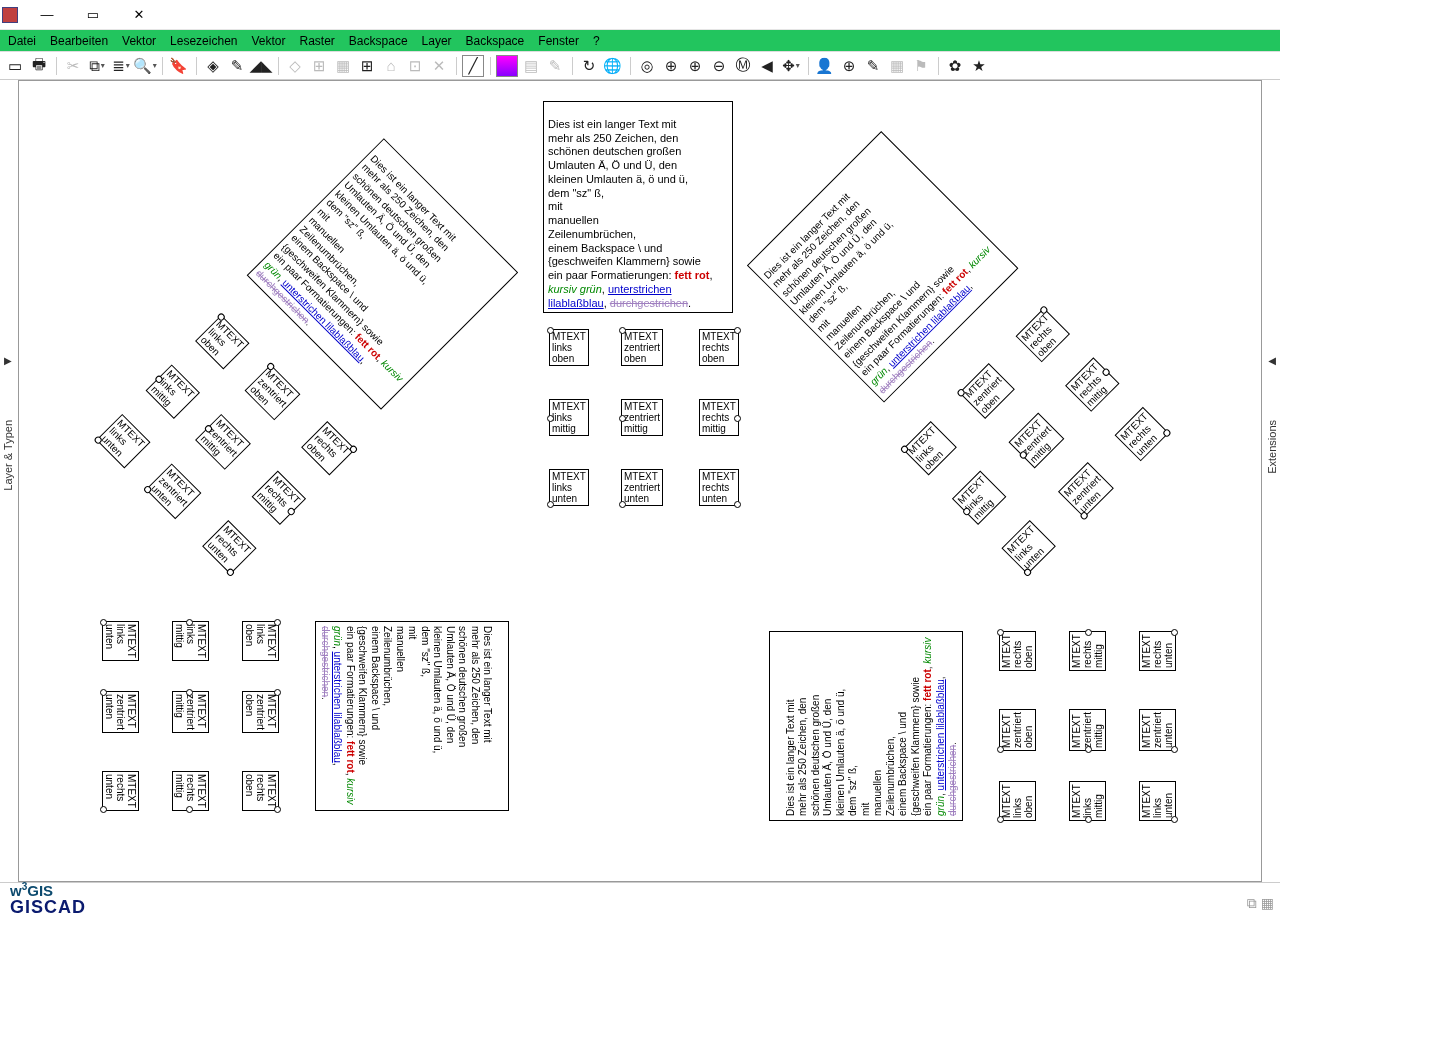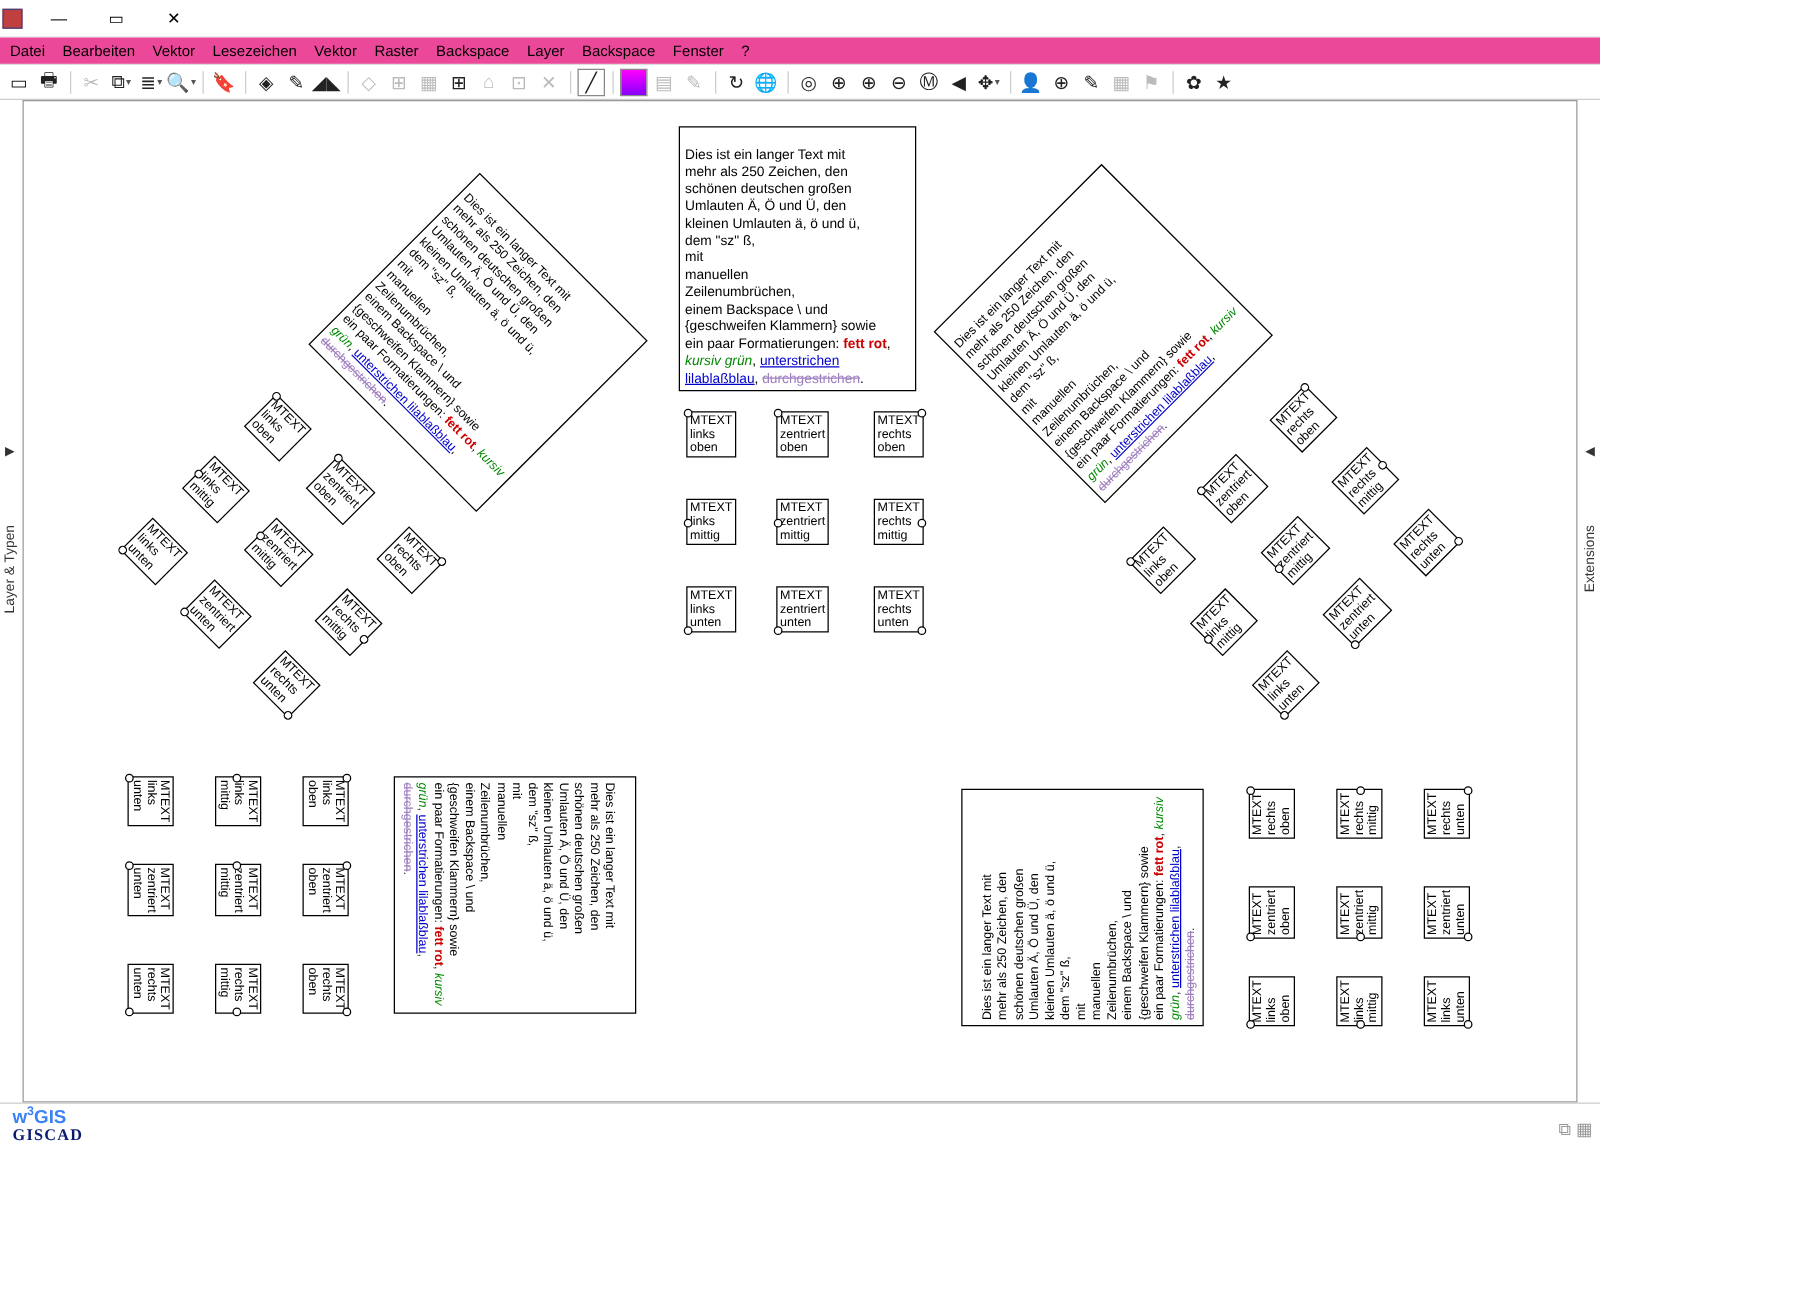--- a/index.html
+++ b/index.html
@@ -2,21 +2,21 @@
 <html><head>
 <meta charset="utf-8">
 <style>
   * { box-sizing: border-box; margin: 0; padding: 0; }
   body { font-family: "Segoe UI", Tahoma, sans-serif; font-size: 12px; background: #fff; overflow: hidden; width: 1280px; height: 934px; position: relative; }
   .titlebar { height: 30px; background: #fff; border-bottom: 1px solid #e5e5e5; display: flex; align-items: center; padding: 0 2px; }
   .titlebar .appicon { width: 16px; height: 16px; background: #c04040; border: 1px solid #404080; margin-right: 6px; }
   .titlebar .title { flex: 1; font-size: 12px; color: #000; }
   .titlebar .winbtns { display: flex; }
   .titlebar .winbtn { width: 46px; height: 30px; display: flex; align-items: center; justify-content: center; font-size: 13px; }
-  .menubar { height: 22px; background: #ec4899; display: flex; align-items: center; padding: 0 8px; gap: 14px; font-size: 12px; color: #000; border-bottom: 1px solid #ddd; }
+  .menubar { height: 22px; background: #22c55e; display: flex; align-items: center; padding: 0 8px; gap: 14px; font-size: 12px; color: #000; border-bottom: 1px solid #ddd; }
   .menubar span { cursor: default; }
   .toolbar { height: 28px; background: #fff; border-bottom: 1px solid #ccc; display: flex; align-items: center; padding: 0 4px; gap: 2px; }
   .tbtn { width: 22px; height: 22px; display: flex; align-items: center; justify-content: center; font-size: 15px; color: #222; position: relative; }
   .tbtn.sep { width: 8px; }
   .tbtn.sep::after { content: ""; width: 1px; height: 18px; background: #ccc; display: block; }
   .tbtn .dd { font-size: 8px; margin-left: 1px; color: #555; }
   .workspace { position: absolute; top: 80px; left: 18px; right: 18px; bottom: 52px; border: 1px solid #999; background: #fff; overflow: hidden; }
   .side-label { position: absolute; font-size: 11px; color: #333; writing-mode: vertical-rl; transform: rotate(180deg); }
   .side-label.left { left: 2px; top: 420px; }
   .side-label.right { right: 2px; top: 420px; }
@@ -32,23 +32,23 @@
   .mbox::after { content: ""; position: absolute; width: 5px; height: 5px; border: 1px solid #000; border-radius: 50%; background: #fff; }
   .mbox.aTL::after { left: -3px; top: -3px; }
   .mbox.aTR::after { right: -3px; top: -3px; }
   .mbox.aBL::after { left: -3px; bottom: -3px; }
   .mbox.aBR::after { right: -3px; bottom: -3px; }
   .mbox.aML::after { left: -3px; top: 50%; margin-top: -3px; }
   .mbox.aMR::after { right: -3px; top: 50%; margin-top: -3px; }
   .group { position: absolute; }
   .footer { position: absolute; left: 0; right: 0; bottom: 0; height: 52px; display: flex; flex-direction: column; }
   .brand { height: 34px; border-top: 1px solid #ccc; display: flex; flex-direction: column; justify-content: center; padding-left: 10px; font-weight: bold; }
-  .brand .l1 { color: #3b82f6; font-size: 15px; }
+  .brand .l1 { color: #0c4a6e; font-size: 15px; }
   .brand .l1 sup { font-size: 10px; }
-  .brand .l2 { color: #0b1b6f; font-size: 13px; letter-spacing: 1px; margin-top: -2px; font-family: Liberation Serif, serif; }
+  .brand .l2 { color: #0b1b6f; font-size: 18px; letter-spacing: 1px; margin-top: -2px; }
   .status { height: 18px; border-top: 1px solid #ccc; display: flex; align-items: center; font-size: 11px; color: #222; }
   .status .cell { border-left: 1px solid #ccc; padding: 0 12px; height: 100%; display: flex; align-items: center; }
   .status .spacer { flex: 1; }
   .footer-icons { position: absolute; right: 6px; bottom: 22px; display: flex; gap: 4px; font-size: 14px; color: #999; }
 </style>
 </head>
 <body>
 
 <div class="titlebar">
   <div class="appicon"></div>

